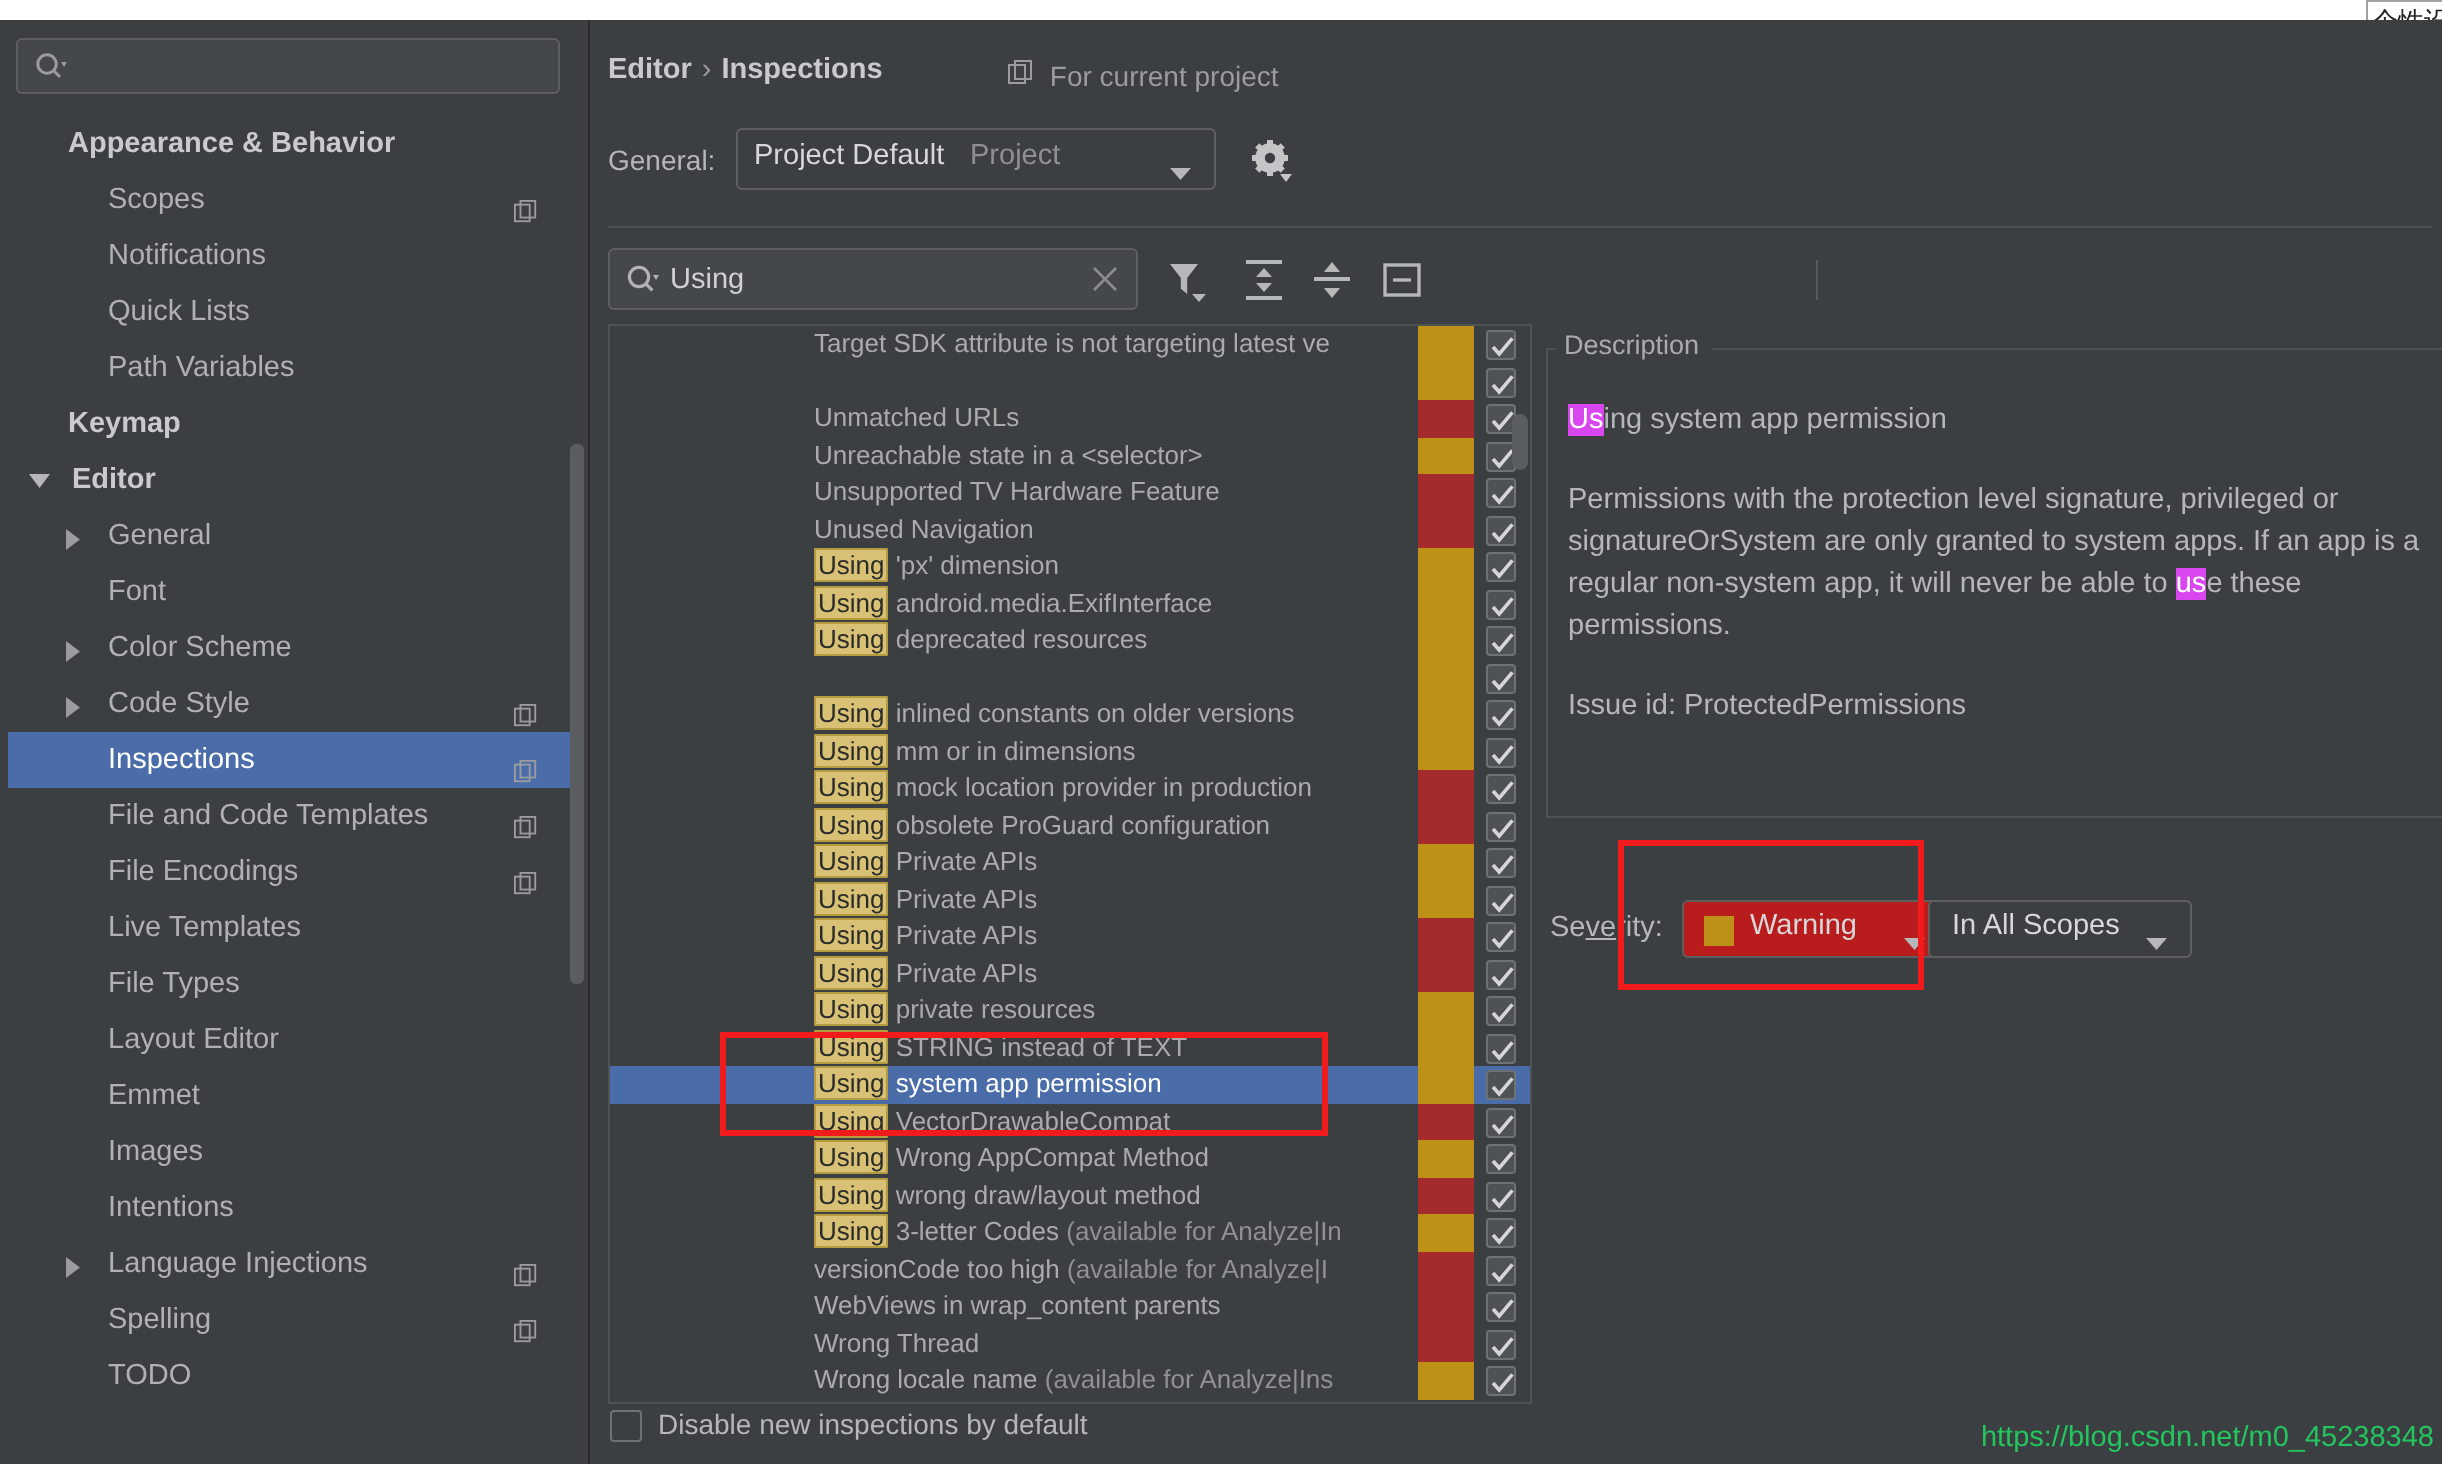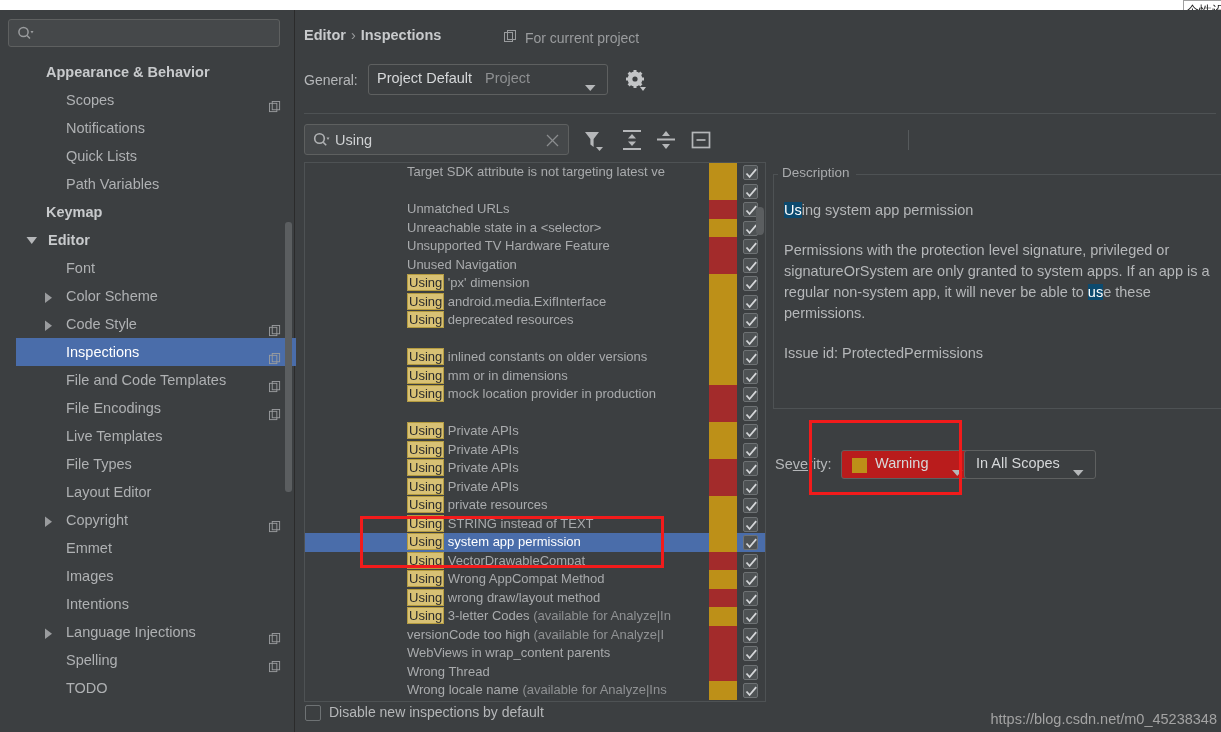--- a/index.html
+++ b/index.html
@@ -36,21 +36,21 @@
   .search-box {
     position: absolute; left: 8px; top: 9px; width: 272px; height: 28px;
     background: #45484a; border: 1px solid #5e6060; border-radius: 3px;
   }
   .search-box .magnifier { position: absolute; left: 8px; top: 6px; }
   .search-box input {
     position: absolute; left: 32px; top: 4px; width: 230px; height: 19px;
     background: transparent; border: none; outline: none;
     color: #bbbbbb; font-family: "Liberation Sans", sans-serif; font-size: 13px;
   }
-  .tree { position: absolute; left: 16px; top: 48px; width: 288px; height: 674px; overflow: hidden; }
+  .tree { position: absolute; left: 4px; top: 48px; width: 288px; height: 674px; overflow: hidden; }
   .tree-row {
     position: relative; height: 28px; line-height: 28px;
     color: #afb1b3; font-size: 14.5px; white-space: nowrap;
   }
   .tree-row.group { font-weight: bold; color: #c8cacc; }
   .tree-row.selected { background: #4a6daa; color: #ffffff; }
   .tree-row .arrow {
     position: absolute; width: 12px; height: 28px;
   }
   .tree-row .arrow svg { position: absolute; top: 10px; left: 0; }
@@ -128,21 +128,21 @@
     border: 1px solid #4e5254; border-top: none;
   }
   .desc-top-l { position: absolute; left: 477px; top: 164px; width: 5px; height: 1px; background: #4e5254; }
   .desc-top-r { position: absolute; left: 560px; top: 164px; width: 369px; height: 1px; background: #4e5254; }
   .desc-body {
     position: absolute; left: 478px; top: 176px; width: 450px; height: 220px;
     background: #3c3f41; padding: 14px 10px 0 10px;
     font-size: 14.5px; color: #b5b7b9; line-height: 21px; overflow: hidden;
   }
   .desc-body p { margin-bottom: 19px; }
-  .desc-body .selhl { background: #0c4a6e; color: #ffffff; }
+  .desc-body .selhl { background: #d946ef; color: #ffffff; }
 
   
   .sev-label { position: absolute; left: 479px; top: 446px; font-size: 14.5px; color: #b5b7b9; }
   .sev-label .u { text-decoration: underline; }
   .sev-combo {
     position: absolute; left: 545px; top: 440px; width: 134px; height: 29px;
     background: #b91c1c; border: 1px solid #5e6060; border-radius: 3px;
   }
   .sev-combo .swatch { position: absolute; left: 10px; top: 7px; width: 15px; height: 15px; }
   .sev-combo .t { position: absolute; left: 33px; top: 4px; font-size: 14.5px; color: #d6d8da; }
@@ -156,21 +156,21 @@
 
   
   .annot { position: absolute; border: 3px solid #f21b1b; pointer-events: none; z-index: 20; }
 
   
   .disable-chk {
     position: absolute; left: 9px; top: 695px; width: 16px; height: 16px;
     background: #3c3f41; border: 1px solid #6e7274; border-radius: 2px;
   }
   .disable-lbl { position: absolute; left: 33px; top: 694px; font-size: 14px; color: #b5b7b9; }
-  .watermark { position: absolute; right: 4px; top: 701px; font-size: 14.5px; color: #a3a3a3; white-space: nowrap; }
+  .watermark { position: absolute; right: 4px; top: 701px; font-size: 14.5px; color: #22c55e; white-space: nowrap; }
 </style>
 </head>
 <body>
 
 <div id="app">
 
   <div class="top-strip"></div>
   <div class="cn-box">个性设</div>
   <div class="reset-link">Res</div>
 
@@ -210,20 +210,28 @@
         <div class="tree-row group">
           <span class="lbl" style="left:30px">Keymap</span>
         </div>
         <div class="tree-row group">
           <span class="arrow" style="left:10px">
             <svg width="12" height="9" viewBox="0 0 12 9">
               <path d="M0.5 1 L11 1 L5.75 8 Z" fill="#b5b7b9"></path>
             </svg>
           </span>
           <span class="lbl" style="left:32px">Editor</span>
+        </div>
+        <div class="tree-row">
+          <span class="arrow" style="left:28px">
+            <svg width="9" height="12" viewBox="0 0 9 12">
+              <path d="M1 0.5 L1 11 L8 5.75 Z" fill="#9a9c9e"></path>
+            </svg>
+          </span>
+          <span class="lbl" style="left:50px">General</span>
         </div>
         <div class="tree-row">
           <span class="lbl" style="left:50px">Font</span>
         </div>
         <div class="tree-row">
           <span class="arrow" style="left:28px">
             <svg width="9" height="12" viewBox="0 0 9 12">
               <path d="M1 0.5 L1 11 L8 5.75 Z" fill="#9a9c9e"></path>
             </svg>
           </span>
@@ -263,32 +271,20 @@
             </svg></span>
         </div>
         <div class="tree-row">
           <span class="lbl" style="left:50px">Live Templates</span>
         </div>
         <div class="tree-row">
           <span class="lbl" style="left:50px">File Types</span>
         </div>
         <div class="tree-row">
           <span class="lbl" style="left:50px">Layout Editor</span>
-        </div>
-        <div class="tree-row">
-          <span class="arrow" style="left:28px">
-            <svg width="9" height="12" viewBox="0 0 9 12">
-              <path d="M1 0.5 L1 11 L8 5.75 Z" fill="#9a9c9e"></path>
-            </svg>
-          </span>
-          <span class="lbl" style="left:50px">Copyright</span>
-          <span class="copy-ico"><svg width="12" height="12" viewBox="0 0 13 13">
-              <rect x="0.5" y="2.5" width="8" height="9" fill="none" stroke="#9a9c9e"></rect>
-              <rect x="3.5" y="0.5" width="8" height="9" fill="none" stroke="#9a9c9e"></rect>
-            </svg></span>
         </div>
         <div class="tree-row">
           <span class="lbl" style="left:50px">Emmet</span>
         </div>
         <div class="tree-row">
           <span class="lbl" style="left:50px">Images</span>
         </div>
         <div class="tree-row">
           <span class="lbl" style="left:50px">Intentions</span>
         </div>
@@ -522,20 +518,21 @@
           <div class="row">
             <span class="txt"><span class="hit">Using</span><span class="main-text"> mock location provider in production</span></span>
             <span class="sev" style="background:#a32b2b"></span>
             <span class="chk">
               <svg width="13" height="13" viewBox="0 0 13 13">
                 <path d="M1.5 6.5 L4.6 10 L11.2 2.2" fill="none" stroke="#d4d6d8" stroke-width="1.8"></path>
               </svg>
             </span>
           </div>
           <div class="row">
+            <span class="txt"><span class="hit">Using</span><span class="main-text"> obsolete ProGuard configuration</span></span>
             <span class="sev" style="background:#a32b2b"></span>
             <span class="chk">
               <svg width="13" height="13" viewBox="0 0 13 13">
                 <path d="M1.5 6.5 L4.6 10 L11.2 2.2" fill="none" stroke="#d4d6d8" stroke-width="1.8"></path>
               </svg>
             </span>
           </div>
           <div class="row">
             <span class="txt"><span class="hit">Using</span><span class="main-text"> Private APIs</span></span>
             <span class="sev" style="background:#bd9018"></span>

